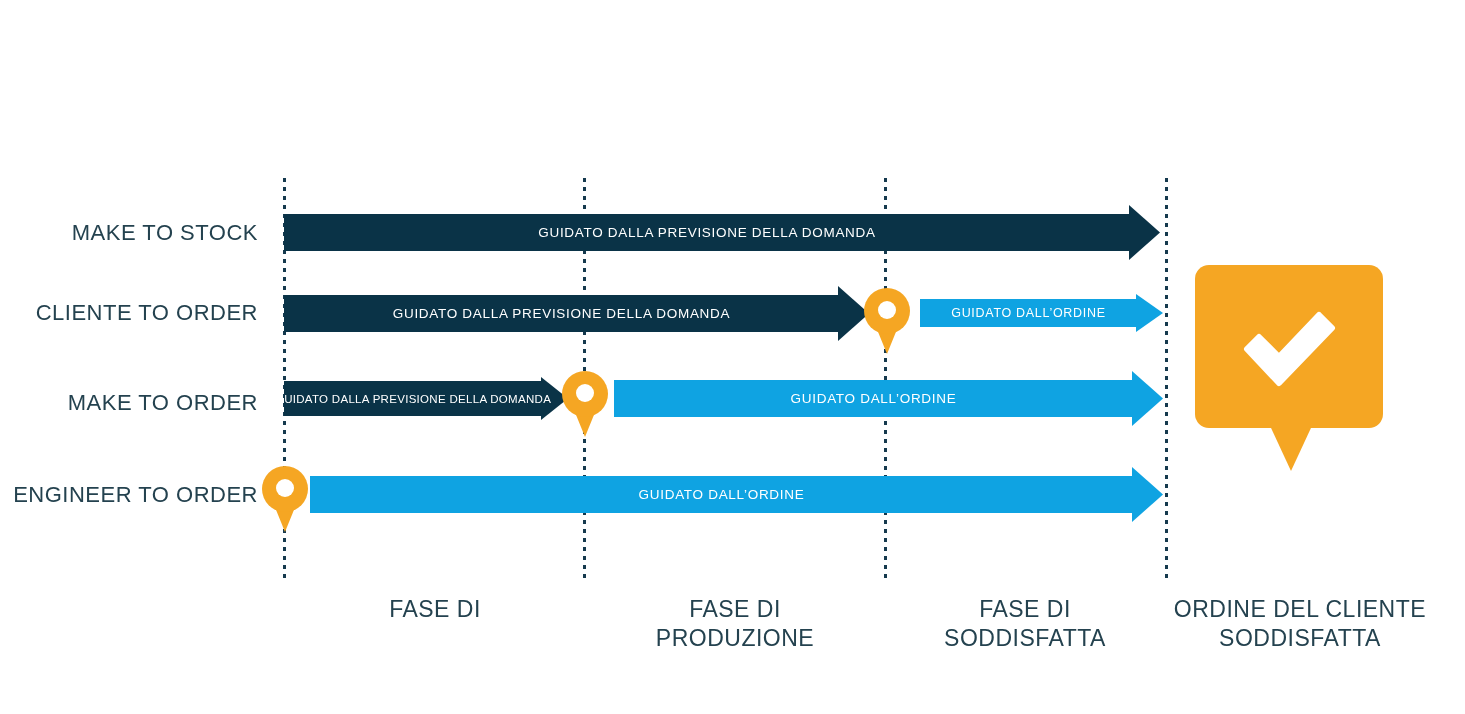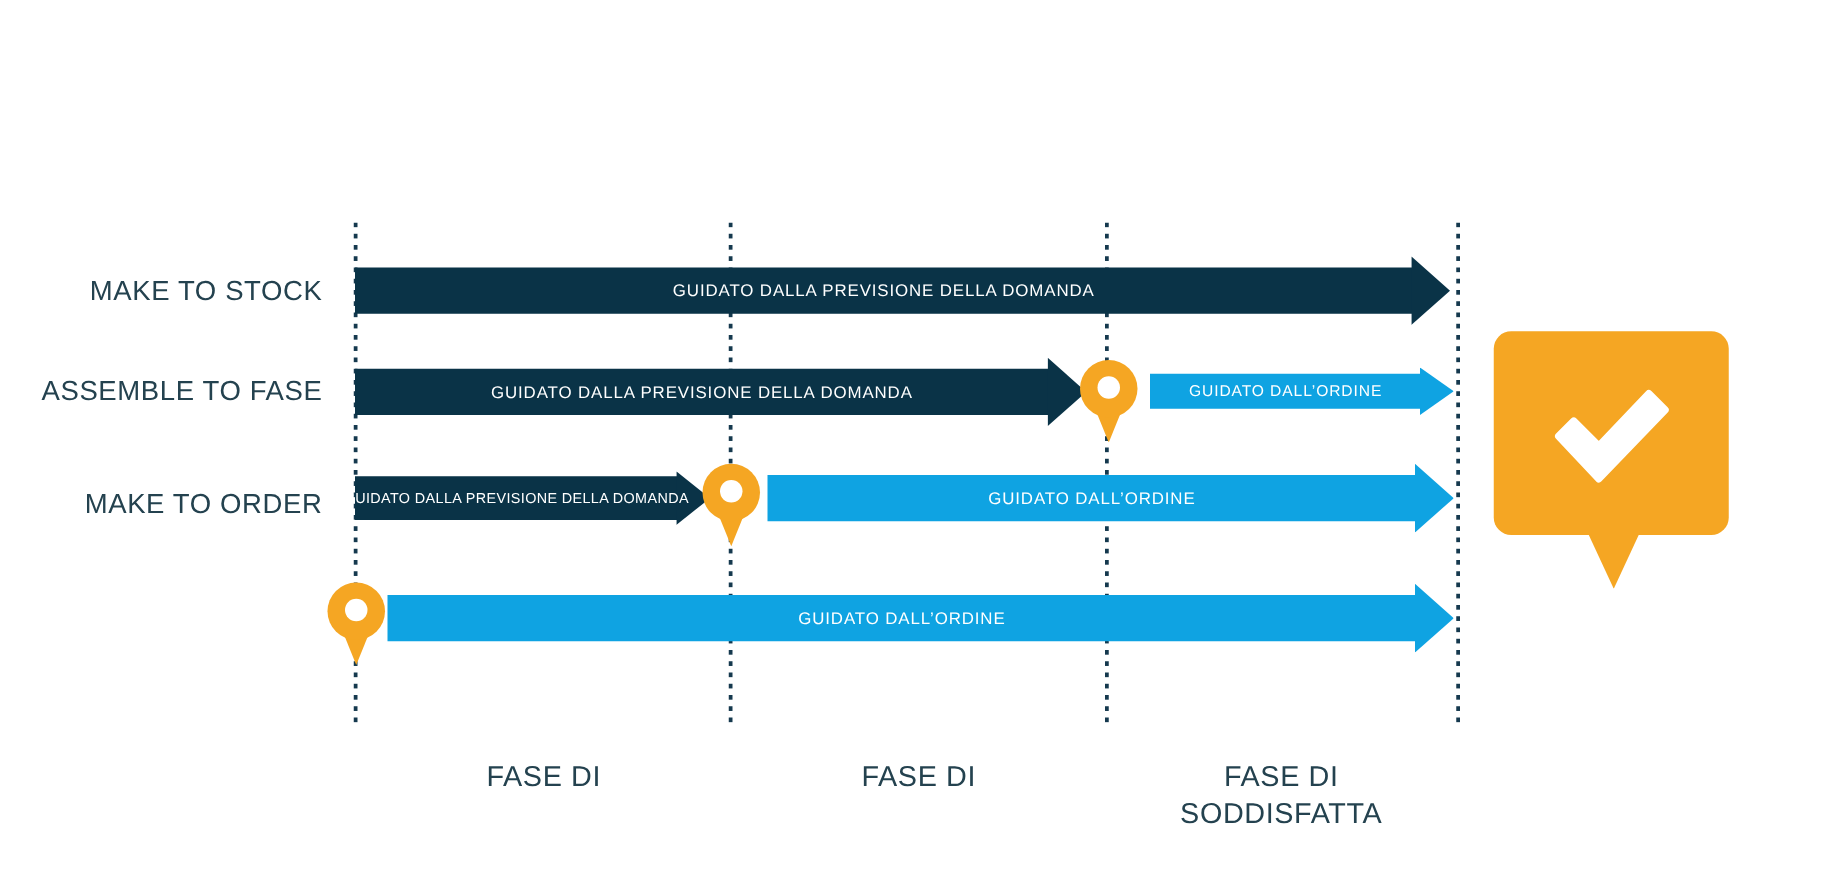--- a/index.html
+++ b/index.html
@@ -83,42 +83,41 @@
   }
 
   
   .phase{
     position:absolute;
     text-align:center;
     color:#24424f;
     font-size:23px;
     letter-spacing:0.5px;
     line-height:29px;
-    margin-top:12px;
   }
 </style>
 </head>
 <body>
 
 <div id="stage">
 
   <div class="guide" style="left:283px;"></div>
   <div class="guide" style="left:583px;"></div>
   <div class="guide" style="left:884px;"></div>
   <div class="guide" style="left:1165px;"></div>
 
   <div class="rl-wrap" style="top:220px;">MAKE TO STOCK</div>
 
   <div class="arrow" style="left:284px;top:205px;width:876px;height:55px;">
     <div class="shaft" style="background:#0A3347;"></div>
     <div class="head" style="background:#0A3347;clip-path:polygon(0% 0%,100% 50%,0% 100%);"></div>
     <div class="label">GUIDATO DALLA PREVISIONE DELLA DOMANDA</div>
   </div>
 
-  <div class="rl-wrap" style="top:300px;">ASSEMBLE TO FASE</div>
+  <div class="rl-wrap" style="top:300px;">CLIENTE TO ORDER</div>
 
   <div class="arrow" style="left:284px;top:286px;width:585px;height:55px;">
     <div class="shaft" style="background:#0A3347;"></div>
     <div class="head" style="background:#0A3347;clip-path:polygon(0% 0%,100% 50%,0% 100%);"></div>
     <div class="label">GUIDATO DALLA PREVISIONE DELLA DOMANDA</div>
   </div>
 
   <div class="arrow" style="left:920px;top:294px;width:243px;height:38px;">
     <div class="shaft" style="background:#0FA3E2;top:5px;bottom:5px;right:26px;"></div>
     <div class="head" style="background:#0FA3E2;width:27px;clip-path:polygon(0% 0%,100% 50%,0% 100%);"></div>
@@ -144,20 +143,21 @@
     <div class="head" style="background:#0FA3E2;clip-path:polygon(0% 0%,100% 50%,0% 100%);"></div>
     <div class="label">GUIDATO DALL’ORDINE</div>
   </div>
 
   <div class="pin" style="left:562px;top:371px;">
     <div class="tail"></div>
     <div class="bulb"></div>
     <div class="hole"></div>
   </div>
 
+  <div class="rl-wrap" style="top:482px;">ENGINEER TO ORDER</div>
 
   <div class="arrow" style="left:310px;top:467px;width:853px;height:55px;">
     <div class="shaft" style="background:#0FA3E2;"></div>
     <div class="head" style="background:#0FA3E2;clip-path:polygon(0% 0%,100% 50%,0% 100%);"></div>
     <div class="label">GUIDATO DALL’ORDINE</div>
   </div>
 
   <div class="pin" style="left:262px;top:466px;">
     <div class="tail"></div>
     <div class="bulb"></div>
@@ -170,19 +170,24 @@
     <svg class="tick" viewBox="0 0 100 88">
       <path d="M8 46 L20 34 L40 54 L80 12 L93 25 L40 80 Z" fill="#ffffff" stroke="#ffffff" stroke-width="6" stroke-linejoin="round"></path>
     </svg>
   </div>
 
   <div class="phase" style="left:320px;top:595px;width:230px;">
     <div>FASE DI</div>
   </div>
   <div class="phase" style="left:620px;top:595px;width:230px;">
     <div>FASE DI</div>
+    <div>PRODUZIONE</div>
   </div>
   <div class="phase" style="left:910px;top:595px;width:230px;">
     <div>FASE DI</div>
+    <div>SODDISFATTA</div>
+  </div>
+  <div class="phase" style="left:1160px;top:595px;width:280px;">
+    <div>ORDINE DEL CLIENTE</div>
     <div>SODDISFATTA</div>
   </div>
 
 </div>
 
 </body></html>

